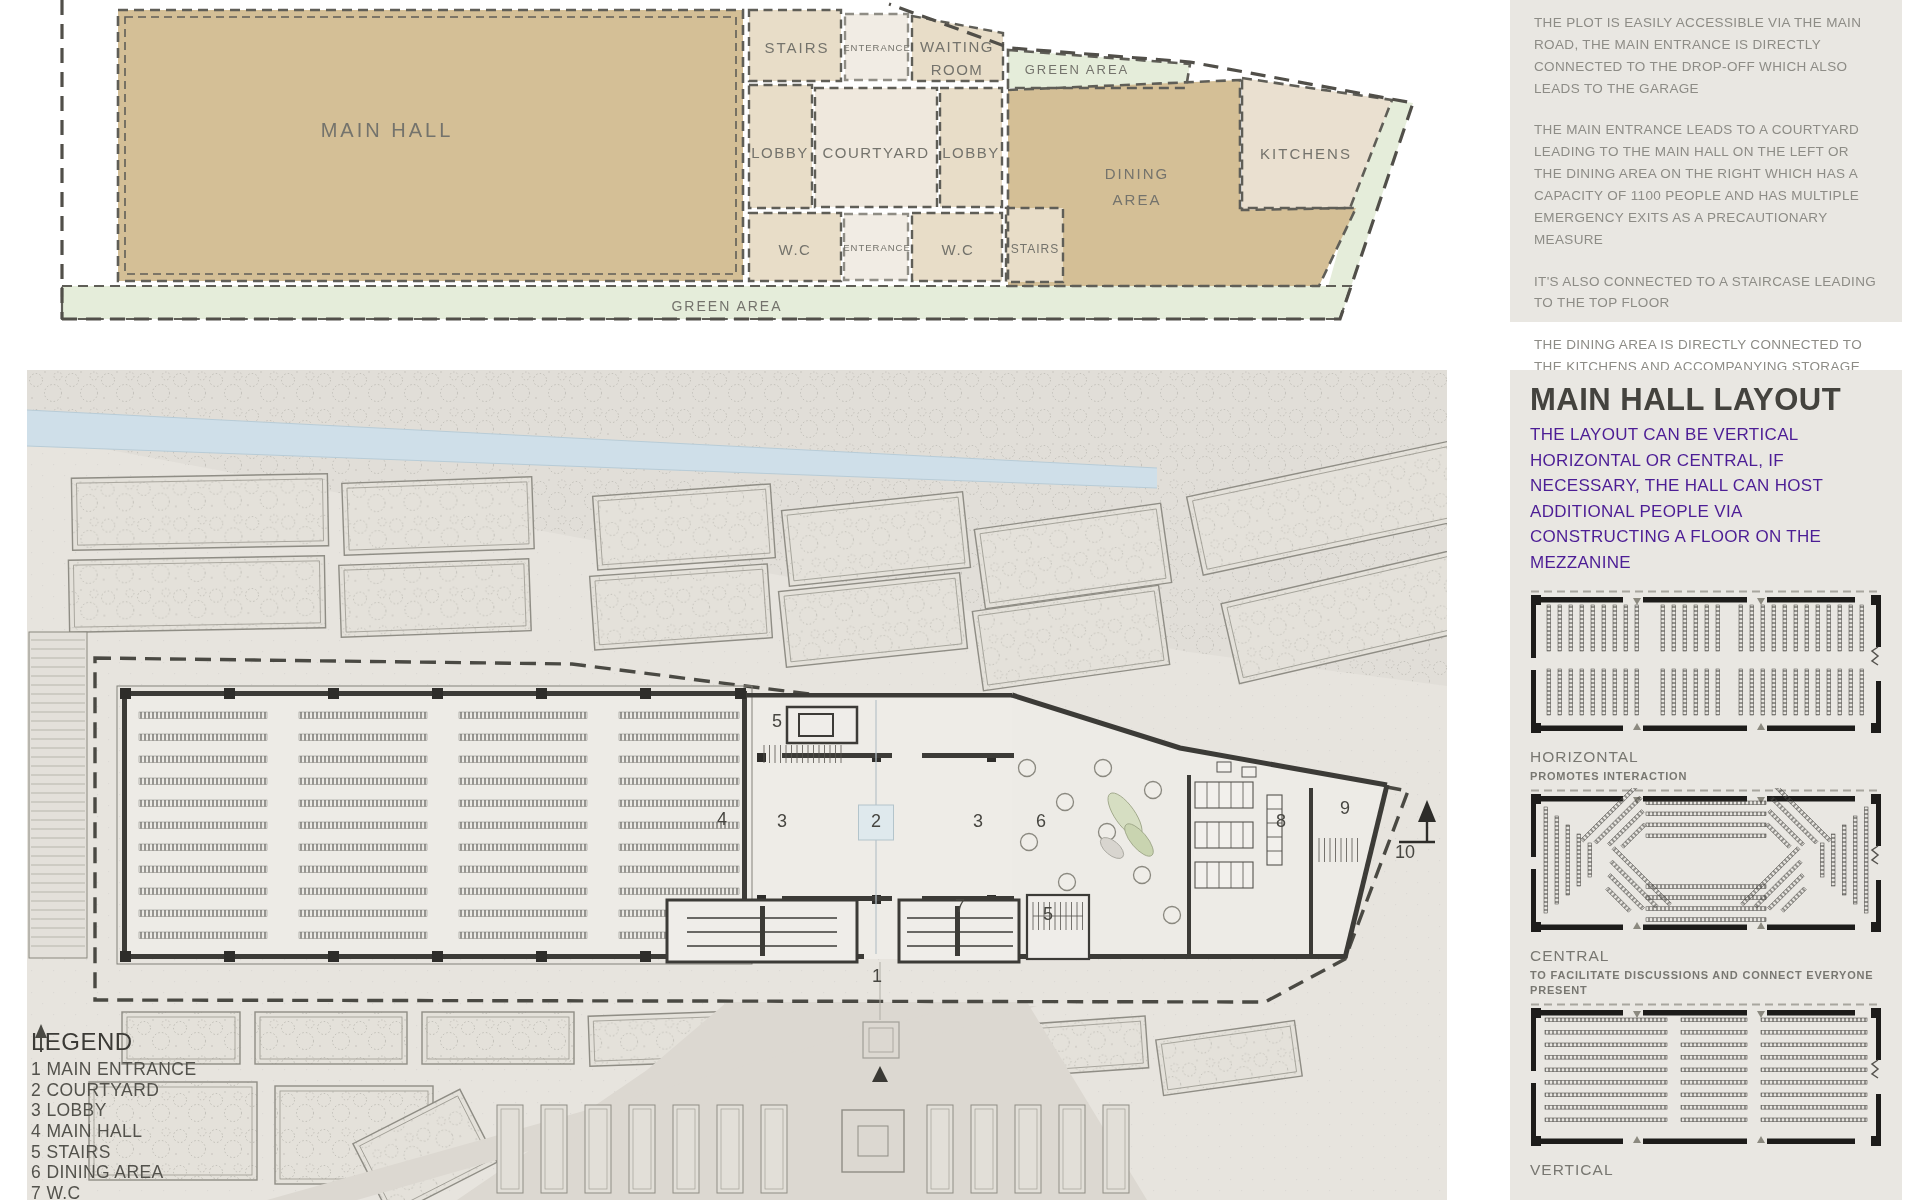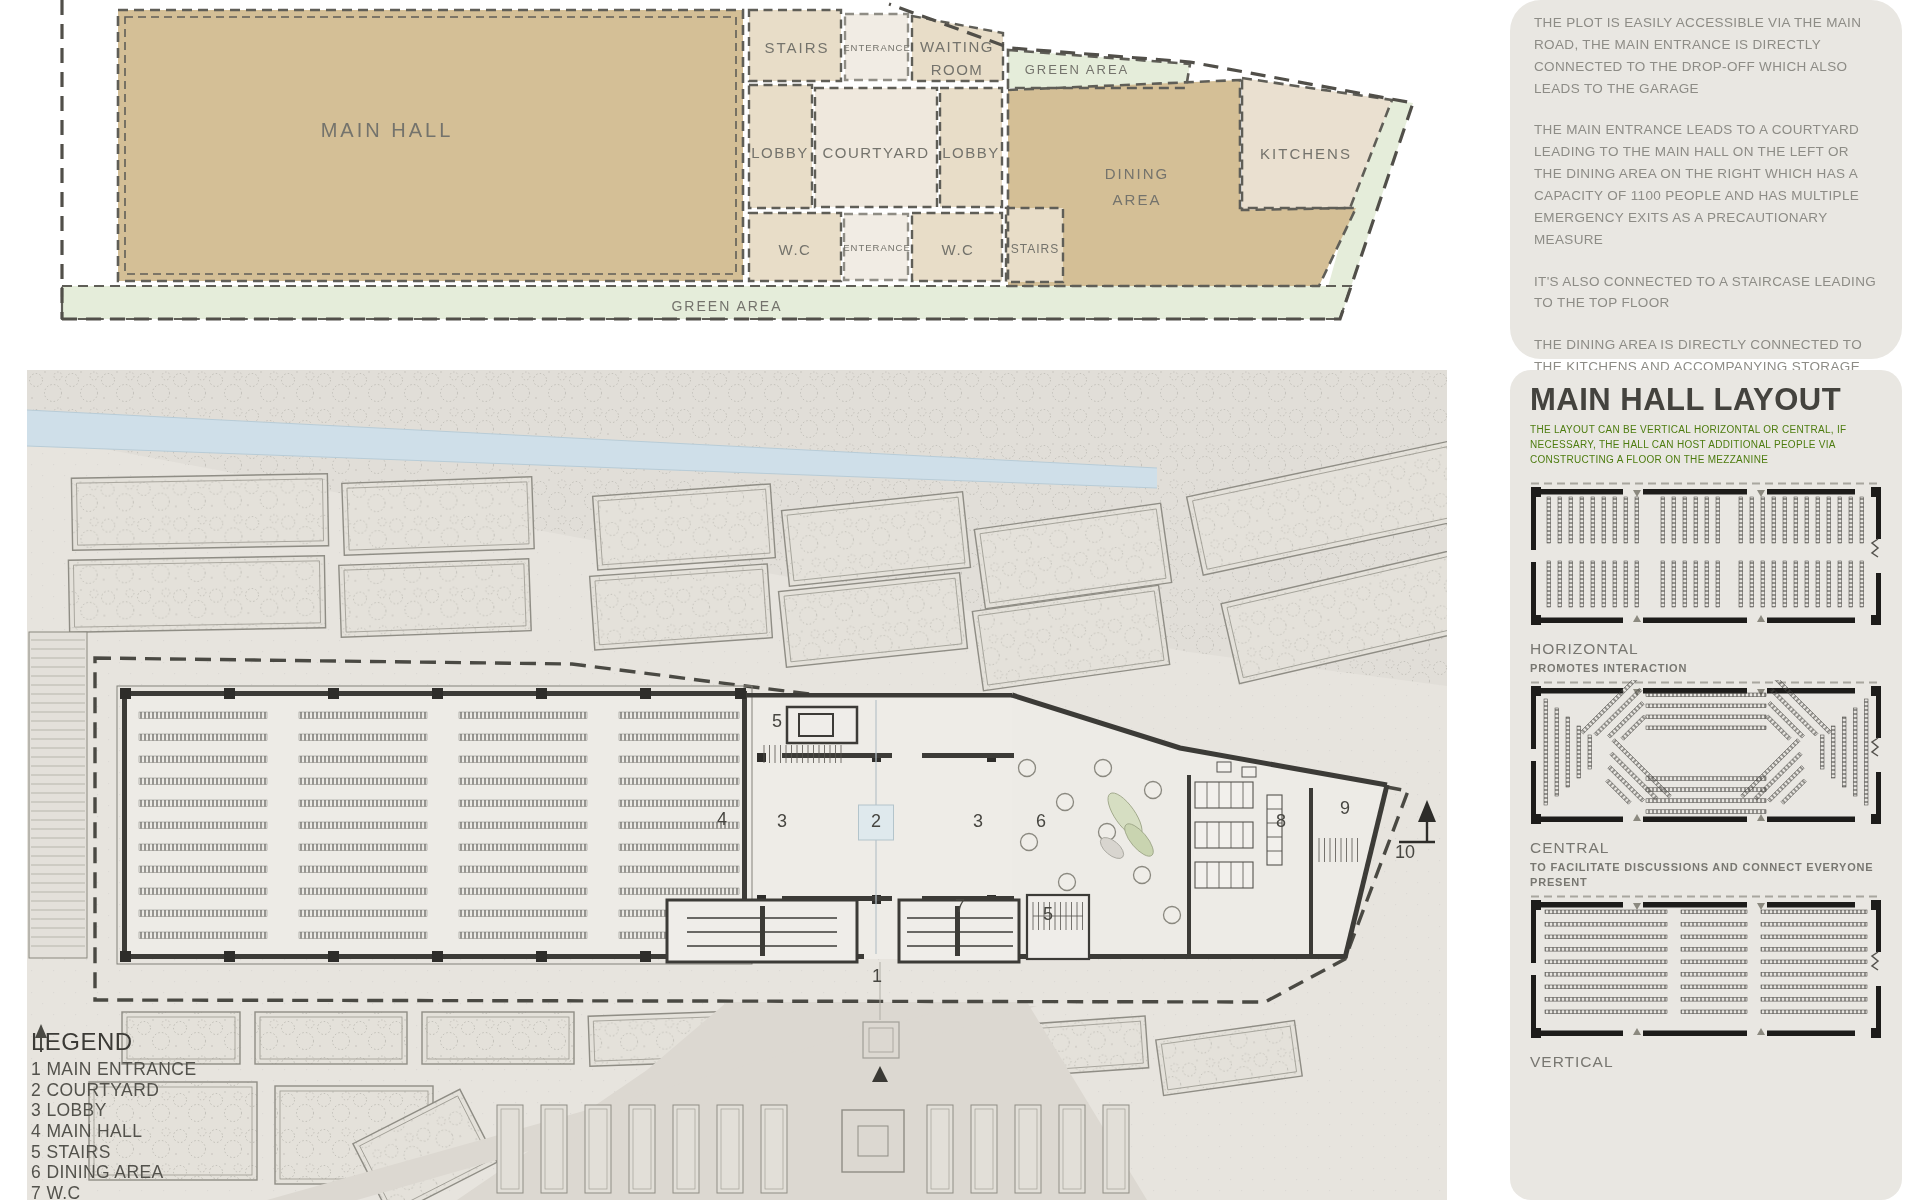--- a/index.html
+++ b/index.html
@@ -1,25 +1,25 @@
 <!DOCTYPE html>
 <html><head>
 <meta charset="utf-8">
 <style>
   html,body{margin:0;padding:0;}
   body{width:1920px;height:1200px;background:#ffffff;overflow:hidden;position:relative;
        font-family:"Liberation Sans",sans-serif;}
   .panel{position:absolute;box-sizing:border-box;}
   #zoning-panel{left:27px;top:0;width:1393px;height:332px;background:#ffffff;}
-  #notes-panel{left:1510px;top:0;width:392px;height:359px;background:#e9e7e2;padding:12px 24px 10px 24px;border-radius:31px;}
+  #notes-panel{left:1510px;top:0;width:392px;height:322px;background:#e9e7e2;padding:12px 24px 10px 24px;}
   #plan-panel{left:27px;top:370px;width:1420px;height:830px;background:#e7e4de;}
-  #layout-panel{left:1510px;top:370px;width:392px;height:830px;background:#e9e7e2;padding:10px 20px;border-radius:21px;}
+  #layout-panel{left:1510px;top:370px;width:392px;height:830px;background:#e9e7e2;padding:10px 20px;}
   .note-para{font-size:13.5px;line-height:1.62;color:#8d8c86;letter-spacing:.35px;margin-bottom:20px;}
   #layout-title{font-size:31px;font-weight:bold;color:#44433e;letter-spacing:.5px;margin:2px 0 4px 0;}
-  #layout-desc{font-size:10px;line-height:1.5;color:#4d7c0f;letter-spacing:.3px;margin-bottom:14px;}
+  #layout-desc{font-size:17px;line-height:1.5;color:#4c1d95;letter-spacing:.3px;margin-bottom:14px;}
   .option{text-align:left;margin-bottom:4px;}
   .opt-name{font-size:15.5px;color:#787771;letter-spacing:1px;margin-top:5px;}
   .opt-cap{font-size:11px;color:#787771;letter-spacing:.8px;margin-top:3px;min-height:4px;
            max-width:360px;margin-left:auto;margin-right:auto;line-height:1.35;font-weight:bold;}
   #legend{position:absolute;left:4px;top:658px;width:280px;}
   #legend-title{font-size:24px;font-weight:normal;color:#3b3a36;letter-spacing:.5px;margin-bottom:3px;}
   .legend-item{font-size:17.5px;color:#53524c;letter-spacing:.4px;line-height:1.18;}
   svg text{font-family:"Liberation Sans",sans-serif;}
 </style>
 </head>

